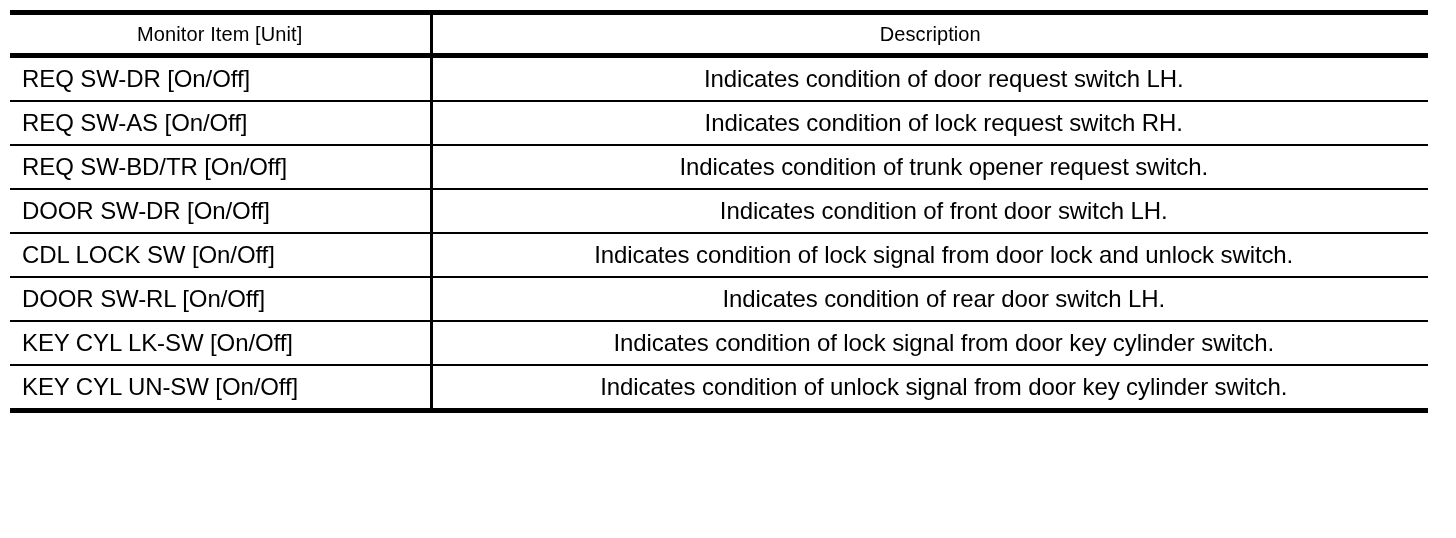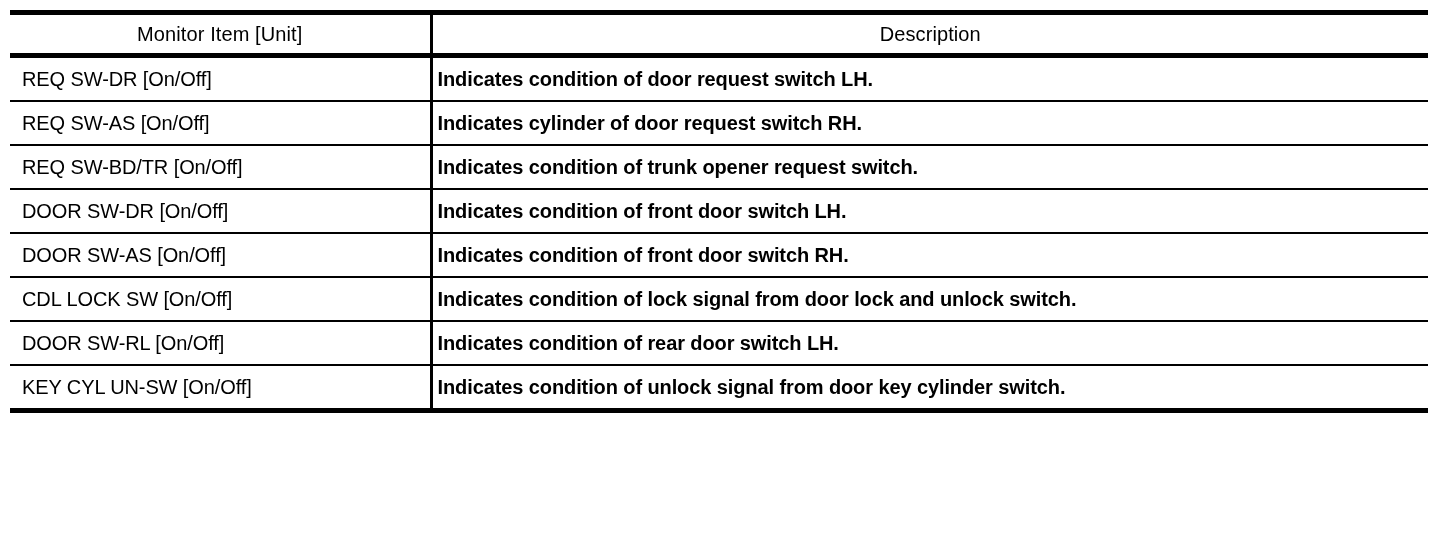--- a/index.html
+++ b/index.html
@@ -62,35 +62,34 @@
     font-size: 20px;
     font-weight: normal;
     text-align: center;
     letter-spacing: 0.1px;
   }
   th.item-head { border-right: 3px solid #000; }
 
   
   tbody tr > td {
     height: 42px;
-    font-size: 20px;
+    font-size: 24px;
     font-weight: normal;
     border-bottom: 2px solid #000;
   }
   td.item-cell {
     text-align: left;
     padding-left: 12px;
     border-right: 3px solid #000;
     letter-spacing: -0.1px;
   }
   td.desc-cell {
-    text-align: left;
-    padding-left: 5px;
+    text-align: center;
+    padding-left: 27px;
     letter-spacing: -0.1px;
-    font-weight: bold;
   }
 
   
   tbody tr:last-child > td {
     border-bottom: 5px solid #000;
   }
 </style>
 </head>
 <body>
 
@@ -111,41 +110,41 @@
       </thead>
 
       <tbody id="table-body">
 
       <tr class="data-row">
             <td class="item-cell">REQ SW-DR [On/Off]</td>
             <td class="desc-cell">Indicates condition of door request switch LH.</td>
           </tr>
           <tr class="data-row">
             <td class="item-cell">REQ SW-AS [On/Off]</td>
-            <td class="desc-cell">Indicates cylinder of door request switch RH.</td>
+            <td class="desc-cell">Indicates condition of lock request switch RH.</td>
           </tr>
           <tr class="data-row">
             <td class="item-cell">REQ SW-BD/TR [On/Off]</td>
             <td class="desc-cell">Indicates condition of trunk opener request switch.</td>
           </tr>
           <tr class="data-row">
             <td class="item-cell">DOOR SW-DR [On/Off]</td>
             <td class="desc-cell">Indicates condition of front door switch LH.</td>
           </tr>
           <tr class="data-row">
-            <td class="item-cell">DOOR SW-AS [On/Off]</td>
-            <td class="desc-cell">Indicates condition of front door switch RH.</td>
-          </tr>
-          <tr class="data-row">
             <td class="item-cell">CDL LOCK SW [On/Off]</td>
             <td class="desc-cell">Indicates condition of lock signal from door lock and unlock switch.</td>
           </tr>
           <tr class="data-row">
             <td class="item-cell">DOOR SW-RL [On/Off]</td>
             <td class="desc-cell">Indicates condition of rear door switch LH.</td>
+          </tr>
+          <tr class="data-row">
+            <td class="item-cell">KEY CYL LK-SW [On/Off]</td>
+            <td class="desc-cell">Indicates condition of lock signal from door key cylinder switch.</td>
           </tr>
           <tr class="data-row">
             <td class="item-cell">KEY CYL UN-SW [On/Off]</td>
             <td class="desc-cell">Indicates condition of unlock signal from door key cylinder switch.</td>
           </tr>
         </tbody>
     </table>
 
   </div>
 </div>

